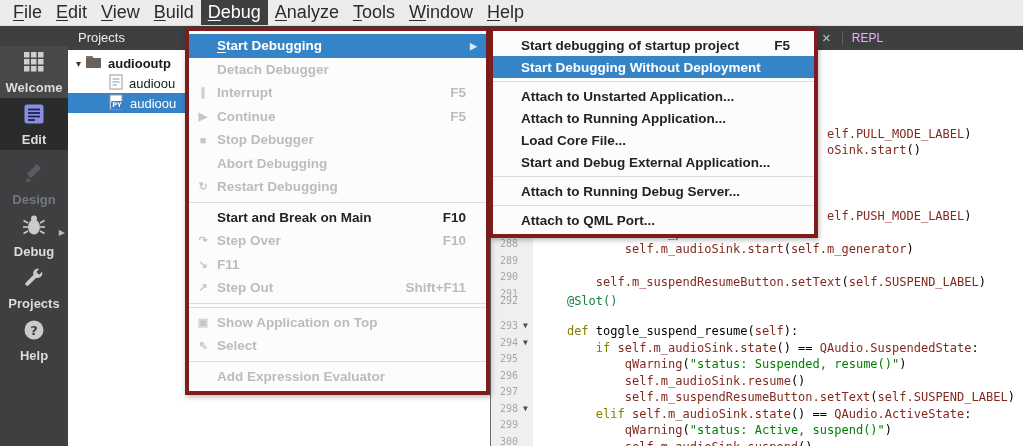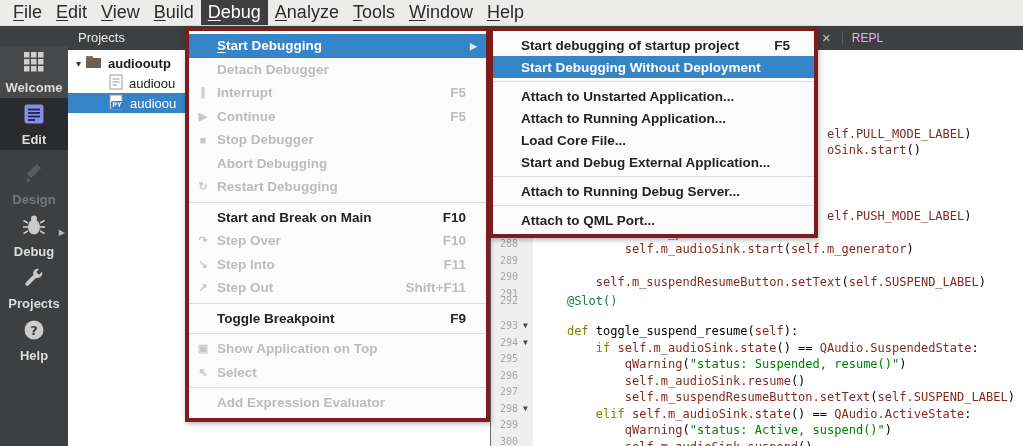--- a/index.html
+++ b/index.html
@@ -324,34 +324,28 @@
         <span class="mlabel">Start and Break on Main</span>
         <span class="msc">F10</span>
       </div>
       <div class="mrow dis">
         <span class="micon">↷</span>
         <span class="mlabel">Step Over</span>
         <span class="msc">F10</span>
       </div>
       <div class="mrow dis">
         <span class="micon">↘</span>
-        <span class="mlabel">Step Into</span>
         <span class="msc">F11</span>
       </div>
       <div class="mrow dis">
         <span class="micon">↗</span>
         <span class="mlabel">Step Out</span>
         <span class="msc">Shift+F11</span>
       </div>
       <div class="msep"></div>
-      <div class="mrow">
-        <span class="micon"></span>
-        <span class="mlabel">Toggle Breakpoint</span>
-        <span class="msc">F9</span>
-      </div>
       <div class="msep"></div>
       <div class="mrow dis">
         <span class="micon">▣</span>
         <span class="mlabel">Show Application on Top</span>
       </div>
       <div class="mrow dis">
         <span class="micon">⇖</span>
         <span class="mlabel">Select</span>
       </div>
       <div class="msep"></div>

